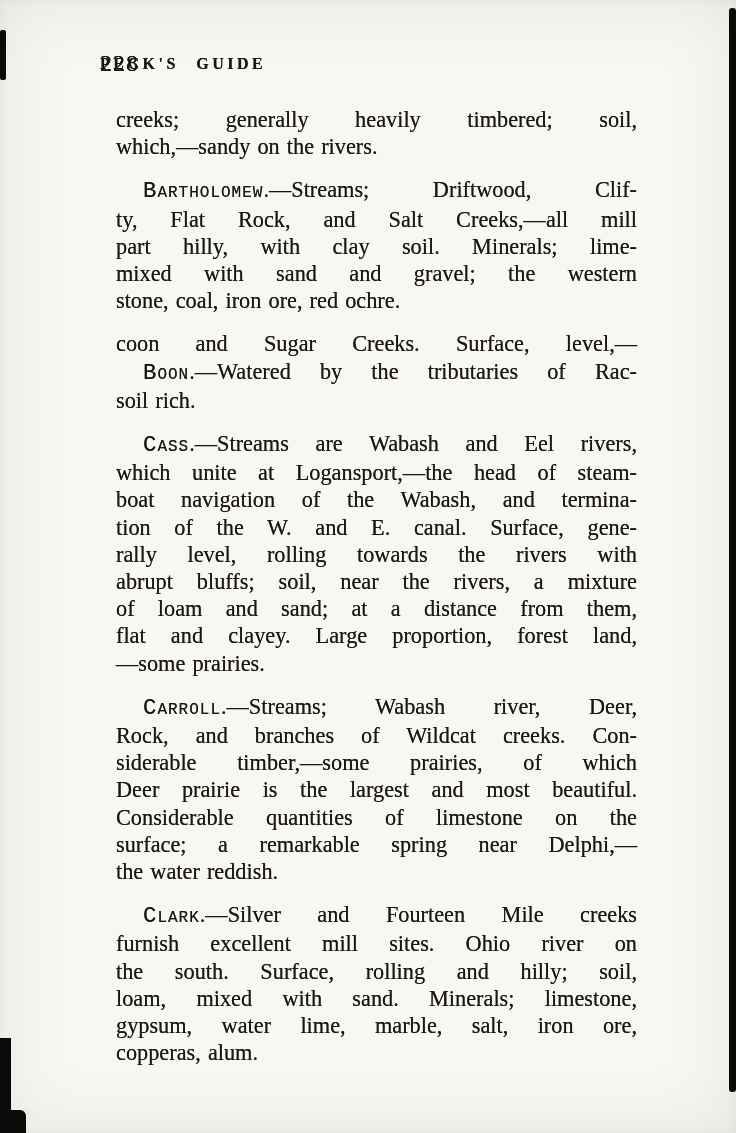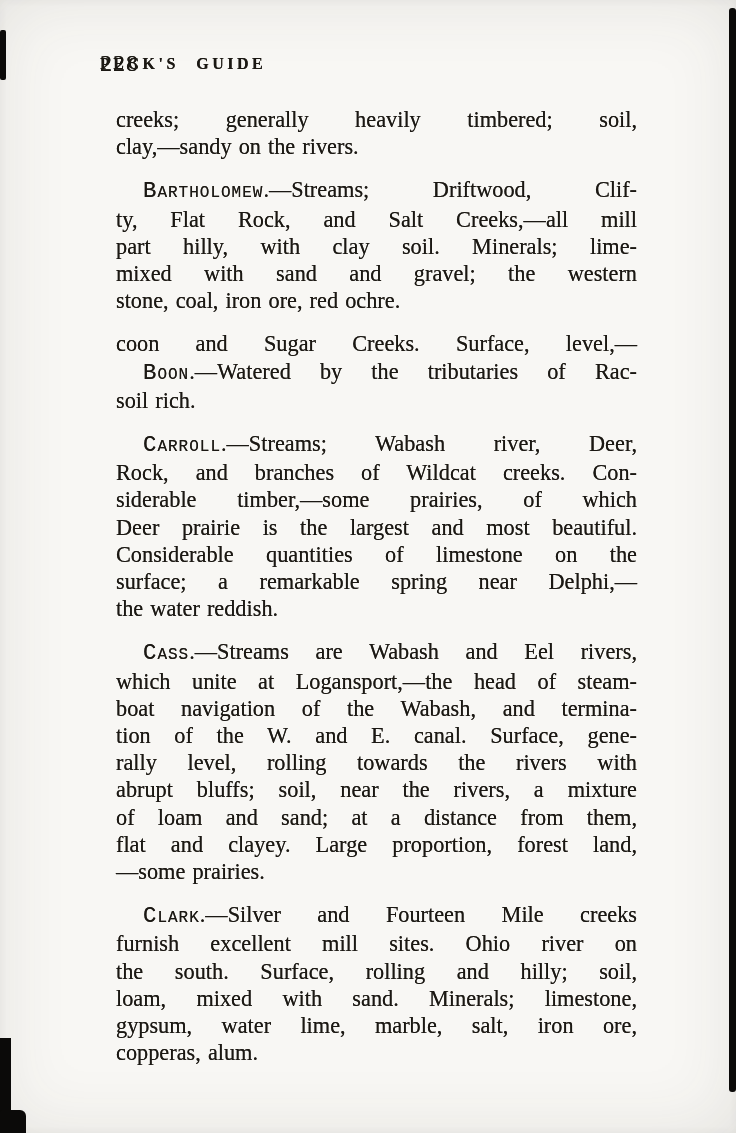--- a/index.html
+++ b/index.html
@@ -87,53 +87,53 @@
   <div class="page-inner">
 
     <div class="running-header">
       <span class="page-number">228</span>
       <div class="running-head">PECK'S GUIDE</div>
     </div>
 
     <div class="text-body">
         <div class="para">
           <div class="line">creeks; generally heavily timbered; soil,</div>
-          <div class="line last">clay,—sandy on the rivers.</div>
+          <div class="line last">which,—sandy on the rivers.</div>
         </div>
         <div class="para">
           <div class="line first-indent"><span class="lead">Bartholomew</span>.—Streams; Driftwood, Clif-</div>
           <div class="line">ty, Flat Rock, and Salt Creeks,—all mill</div>
           <div class="line">part hilly, with clay soil. Minerals; lime-</div>
           <div class="line">mixed with sand and gravel; the western</div>
           <div class="line last">stone, coal, iron ore, red ochre.</div>
         </div>
         <div class="para">
           <div class="line">coon and Sugar Creeks. Surface, level,—</div>
           <div class="line first-indent"><span class="lead">Boon</span>.—Watered by the tributaries of Rac-</div>
           <div class="line last">soil rich.</div>
         </div>
         <div class="para">
-          <div class="line first-indent"><span class="lead">Carroll</span>.—Streams; Wabash river, Deer,</div>
-          <div class="line">Rock, and branches of Wildcat creeks. Con-</div>
-          <div class="line">siderable timber,—some prairies, of which</div>
-          <div class="line">Deer prairie is the largest and most beautiful.</div>
-          <div class="line">Considerable quantities of limestone on the</div>
-          <div class="line">surface; a remarkable spring near Delphi,—</div>
-          <div class="line last">the water reddish.</div>
-        </div>
-        <div class="para">
           <div class="line first-indent"><span class="lead">Cass</span>.—Streams are Wabash and Eel rivers,</div>
           <div class="line">which unite at Logansport,—the head of steam-</div>
           <div class="line">boat navigation of the Wabash, and termina-</div>
           <div class="line">tion of the W. and E. canal. Surface, gene-</div>
           <div class="line">rally level, rolling towards the rivers with</div>
           <div class="line">abrupt bluffs; soil, near the rivers, a mixture</div>
           <div class="line">of loam and sand; at a distance from them,</div>
           <div class="line">flat and clayey. Large proportion, forest land,</div>
           <div class="line last">—some prairies.</div>
+        </div>
+        <div class="para">
+          <div class="line first-indent"><span class="lead">Carroll</span>.—Streams; Wabash river, Deer,</div>
+          <div class="line">Rock, and branches of Wildcat creeks. Con-</div>
+          <div class="line">siderable timber,—some prairies, of which</div>
+          <div class="line">Deer prairie is the largest and most beautiful.</div>
+          <div class="line">Considerable quantities of limestone on the</div>
+          <div class="line">surface; a remarkable spring near Delphi,—</div>
+          <div class="line last">the water reddish.</div>
         </div>
         <div class="para">
           <div class="line first-indent"><span class="lead">Clark</span>.—Silver and Fourteen Mile creeks</div>
           <div class="line">furnish excellent mill sites. Ohio river on</div>
           <div class="line">the south. Surface, rolling and hilly; soil,</div>
           <div class="line">loam, mixed with sand. Minerals; limestone,</div>
           <div class="line">gypsum, water lime, marble, salt, iron ore,</div>
           <div class="line last">copperas, alum.</div>
         </div>
       </div>

